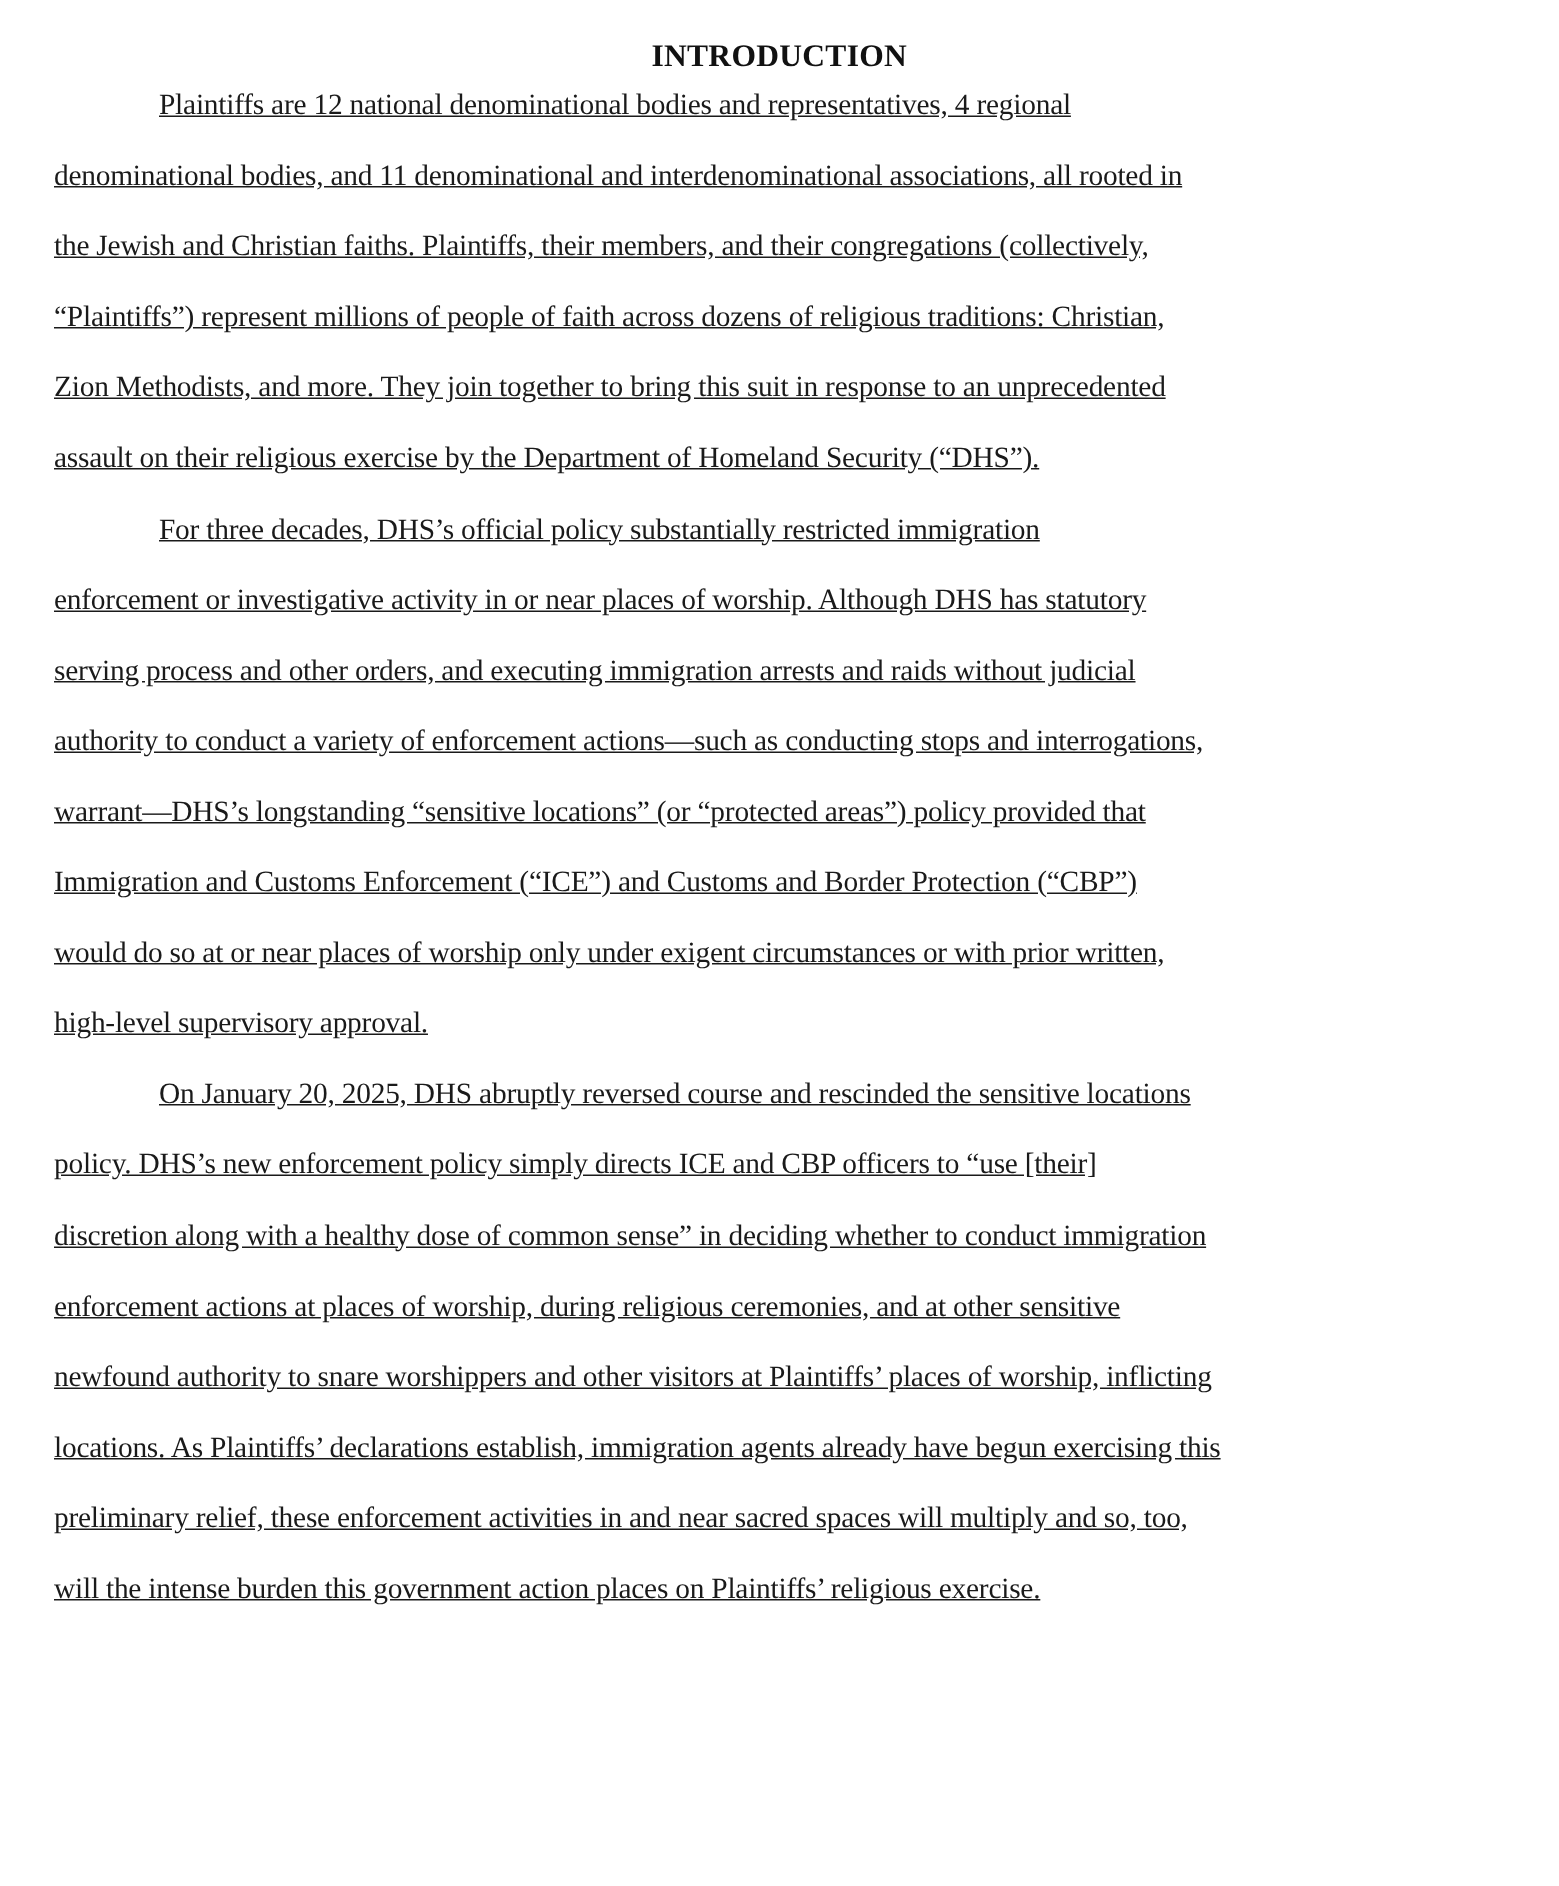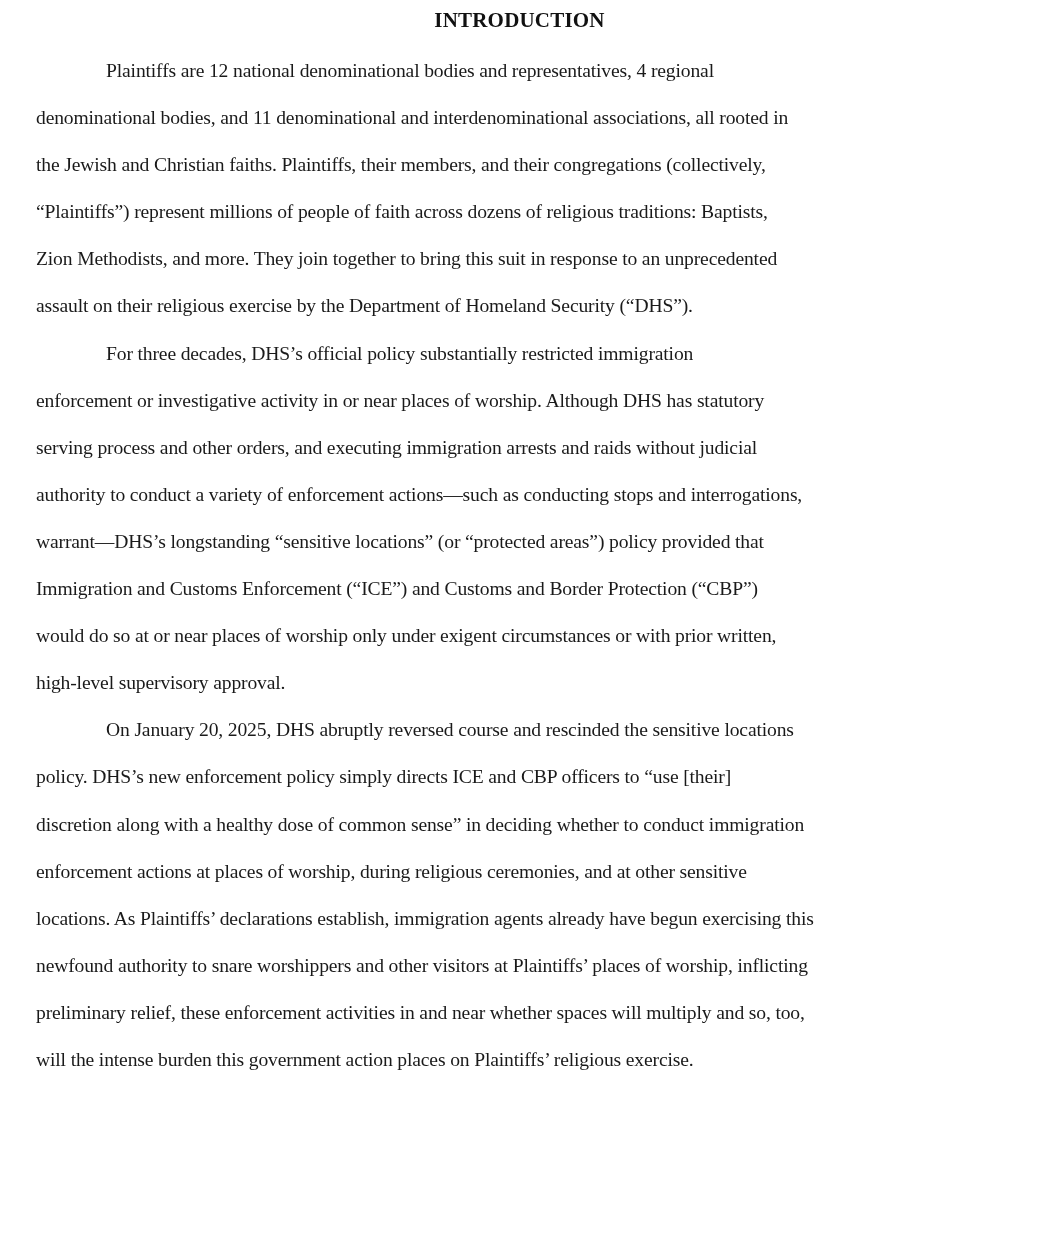--- a/index.html
+++ b/index.html
@@ -10,21 +10,21 @@
     body {
       width: 1039px;
       height: 1257px;
       position: relative;
       overflow: hidden;
       font-family: "Liberation Serif", "DejaVu Serif", serif;
       color: #1a1a1a;
     }
     .heading {
       position: absolute;
-      top: 6px;
+      top: 23px;
       left: 0;
       width: 1039px;
       text-align: center;
       font-weight: bold;
       font-size: 21px;
       letter-spacing: 0.2px;
       color: #111;
       line-height: 28px;
     }
     .doc-body {
@@ -33,52 +33,53 @@
       left: 36px;
       width: 980px;
     }
     .line {
       display: block;
       height: 47.1px;
       line-height: 28px;
       font-size: 19.6px;
       white-space: nowrap;
       letter-spacing: -0.15px;
+      text-decoration: underline;
     }
     .line.indent {
       padding-left: 70px;
     }
   </style>
 </head>
 <body>
 
 <div class="heading">INTRODUCTION</div>
 
 <div class="doc-body">
   <div class="paragraph">
     <span class="line indent">Plaintiffs are 12 national denominational bodies and representatives, 4 regional</span>
     <span class="line">denominational bodies, and 11 denominational and interdenominational associations, all rooted in</span>
     <span class="line">the Jewish and Christian faiths.  Plaintiffs, their members, and their congregations (collectively,</span>
-    <span class="line">“Plaintiffs”) represent millions of people of faith across dozens of religious traditions:  Baptists,</span>
+    <span class="line">“Plaintiffs”) represent millions of people of faith across dozens of religious traditions:  Christian,</span>
     <span class="line">Zion Methodists, and more.  They join together to bring this suit in response to an unprecedented</span>
     <span class="line">assault on their religious exercise by the Department of Homeland Security (“DHS”).</span>
   </div>
   <div class="paragraph">
     <span class="line indent">For three decades, DHS’s official policy substantially restricted immigration</span>
     <span class="line">enforcement or investigative activity in or near places of worship.  Although DHS has statutory</span>
     <span class="line">serving process and other orders, and executing immigration arrests and raids without judicial</span>
     <span class="line">authority to conduct a variety of enforcement actions—such as conducting stops and interrogations,</span>
     <span class="line">warrant—DHS’s longstanding “sensitive locations” (or “protected areas”) policy provided that</span>
     <span class="line">Immigration and Customs Enforcement (“ICE”) and Customs and Border Protection (“CBP”)</span>
     <span class="line">would do so at or near places of worship only under exigent circumstances or with prior written,</span>
     <span class="line">high-level supervisory approval.</span>
   </div>
   <div class="paragraph">
     <span class="line indent">On January 20, 2025, DHS abruptly reversed course and rescinded the sensitive locations</span>
     <span class="line">policy.  DHS’s new enforcement policy simply directs ICE and CBP officers to “use [their]</span>
     <span class="line">discretion along with a healthy dose of common sense” in deciding whether to conduct immigration</span>
     <span class="line">enforcement actions at places of worship, during religious ceremonies, and at other sensitive</span>
+    <span class="line">newfound authority to snare worshippers and other visitors at Plaintiffs’ places of worship, inflicting</span>
     <span class="line">locations.  As Plaintiffs’ declarations establish, immigration agents already have begun exercising this</span>
-    <span class="line">newfound authority to snare worshippers and other visitors at Plaintiffs’ places of worship, inflicting</span>
-    <span class="line">preliminary relief, these enforcement activities in and near whether spaces will multiply and so, too,</span>
+    <span class="line">preliminary relief, these enforcement activities in and near sacred spaces will multiply and so, too,</span>
     <span class="line">will the intense burden this government action places on Plaintiffs’ religious exercise.</span>
   </div>
 </div>
 
 </body></html>

